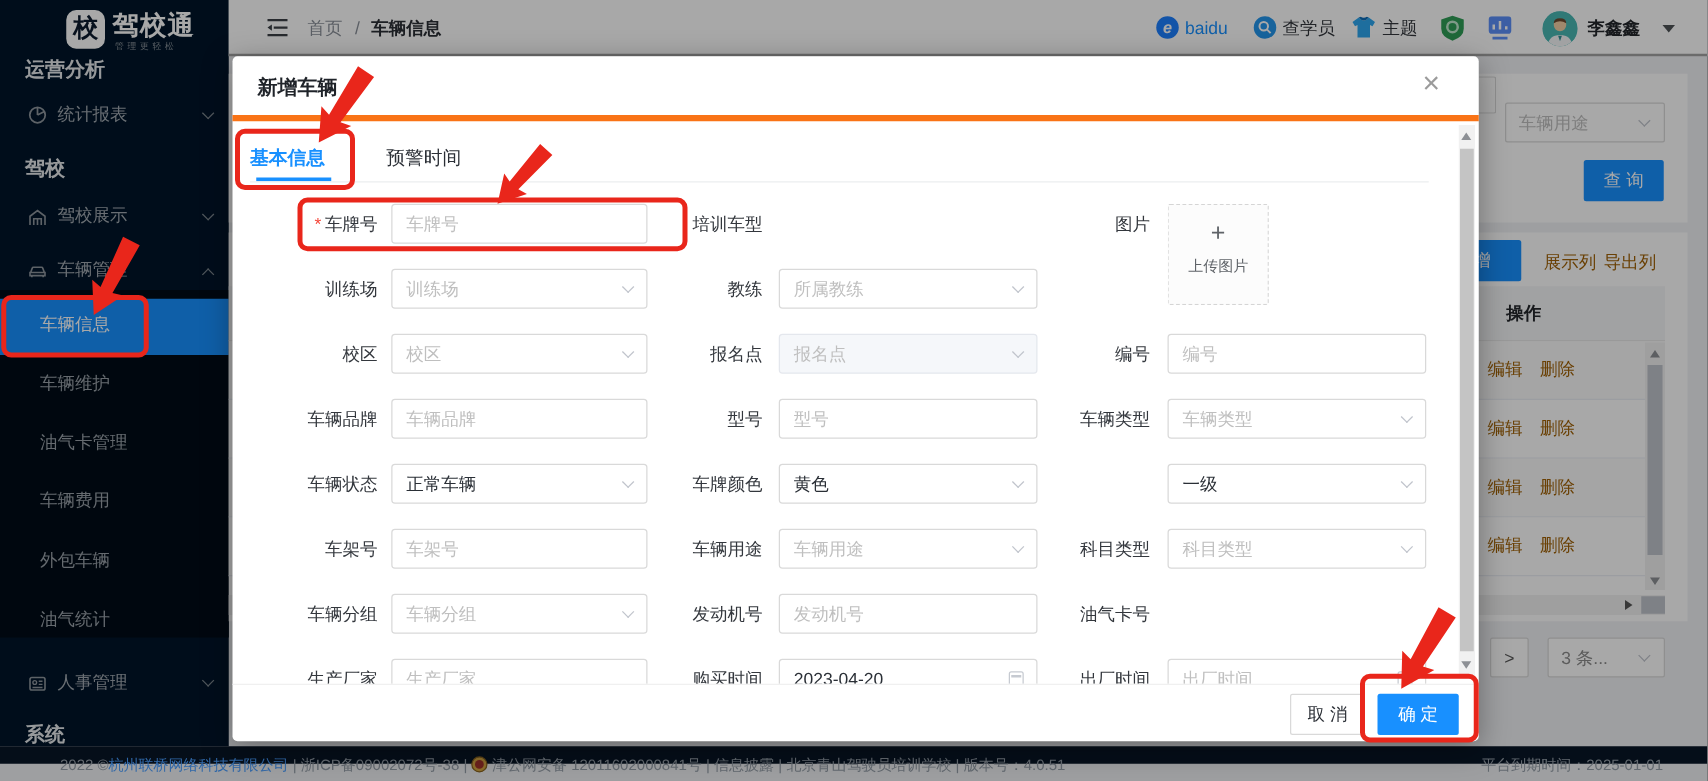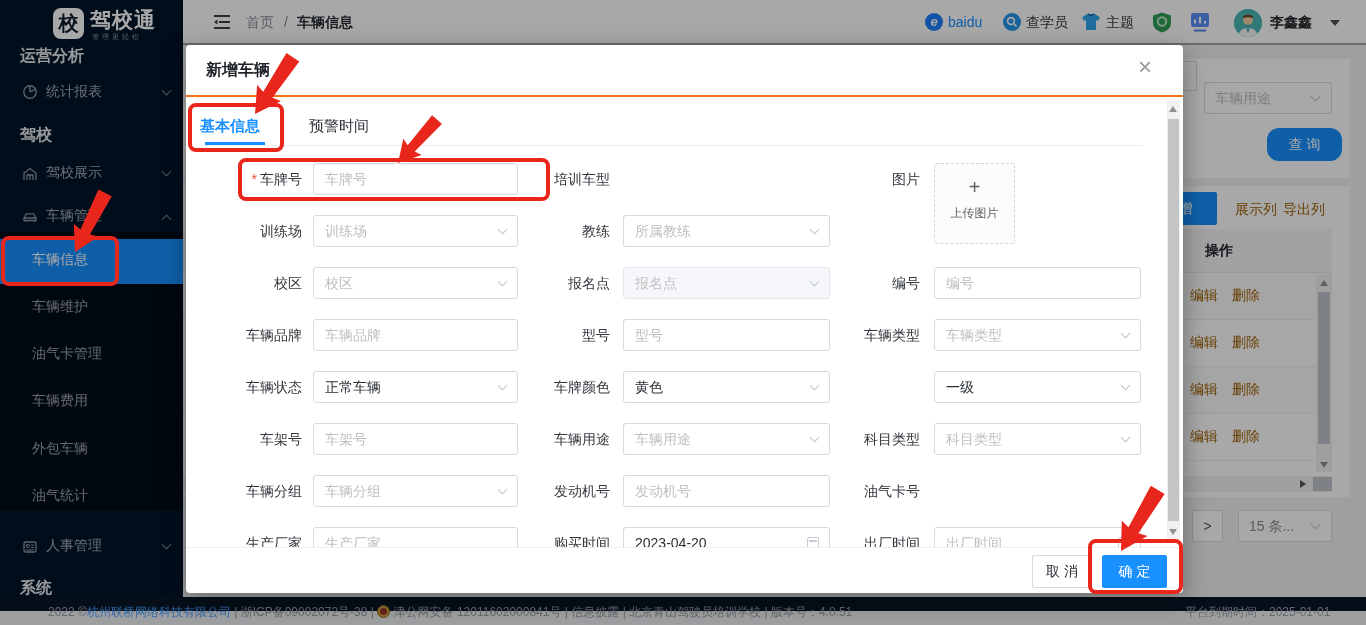--- a/index.html
+++ b/index.html
@@ -36,21 +36,21 @@
   .tri-up{width:0;height:0;border-left:4px solid transparent;border-right:4px solid transparent;border-bottom:6px solid #8d9095;}
   .tri-down{width:0;height:0;border-left:4px solid transparent;border-right:4px solid transparent;border-top:6px solid #8d9095;}
   .tri-right{width:0;height:0;border-top:4px solid transparent;border-bottom:4px solid transparent;border-left:6px solid #555;}
   
   .pagefooter{position:absolute;left:0;top:597px;width:1366px;height:14px;background:#081627;color:#97a0aa;font-size:12px;}
   .pf-link{color:#4a9eff;}
   
   .mask{position:absolute;left:0;top:0;width:1366px;height:625px;background:rgba(0,0,0,0.34);z-index:10;}
   .modal{position:absolute;left:186px;top:45px;width:997px;height:548px;background:#fff;border-radius:4px;
     box-shadow:0 6px 24px rgba(0,0,0,.35);z-index:20;}
-  .m-header{position:absolute;left:0;top:0;width:997px;height:52px;border-bottom:2px solid #f97316;padding-left:47px;}
+  .m-header{position:absolute;left:0;top:0;width:997px;height:52px;border-bottom:5px solid #f97316;padding-left:47px;}
   .m-title{position:absolute;left:20px;top:15px;font-size:16px;font-weight:bold;color:#1f2329;}
   .m-close{position:absolute;left:952px;top:10px;font-size:24px;color:#9b9b9b;line-height:1;cursor:pointer;}
   .m-body{position:absolute;left:0;top:52px;width:997px;height:450px;overflow:hidden;}
   .tab{position:absolute;top:20px;font-size:15px;}
   .tab-active{color:#1890ff;font-weight:bold;}
   .tab-idle{color:#2b2f36;}
   .inkbar{position:absolute;left:19px;top:45px;width:60px;height:3px;background:#1890ff;}
   .tabline{position:absolute;left:14px;top:48px;width:943px;height:1px;background:#ebeef0;}
   .fl{position:absolute;font-size:14px;color:#33373d;text-align:right;line-height:32px;}
   .ctl{position:absolute;width:207px;height:32px;background:#fff;border:1px solid #d9d9d9;border-radius:3px;
@@ -178,21 +178,21 @@
     </div>
   </div>
 
   <div>
     <div class="panel" style="left:183px;top:59px;width:1167px;height:119px;"></div>
     <div style="position:absolute;left:1183px;top:61px;width:14px;height:30px;background:#fff;border:1px solid #d9d9d9;border-left:none;border-radius:0 2px 2px 0;"></div>
     <div class="sel" style="left:1204px;top:82px;width:128px;">
       <span>车辆用途</span>
       <span class="chev"></span>
     </div>
-    <div class="btn-blue" style="left:1267px;top:128px;width:75px;height:33px;line-height:33px;border-radius:12px;">查 询</div>
+    <div class="btn-blue" style="left:1267px;top:128px;width:64px;height:33px;line-height:33px;">查 询</div>
 
     <div class="panel" style="left:183px;top:186px;width:1167px;height:311px;"></div>
     <div class="btn-blue" style="left:1140px;top:192px;width:77px;height:33px;line-height:33px;">新增</div>
     <span class="link-blue" style="left:1235px;top:201px;">展示列</span>
     <span class="link-blue" style="left:1283px;top:201px;">导出列</span>
 
     <div style="position:absolute;left:183px;top:229px;width:1149px;height:44px;background:#f5f6f7;border-bottom:1px solid #e8e8e8;">
       <span style="position:absolute;left:1022px;top:13px;color:#23262b;font-weight:bold;">操作</span>
     </div>
     <div class="trow" style="top:273px;background:#fafafa;">
@@ -216,21 +216,21 @@
     <div class="tri-up" style="position:absolute;left:1320px;top:280px;"></div>
     <div style="position:absolute;left:1318px;top:292px;width:12px;height:152px;background:#c0c4cc;"></div>
     <div class="tri-down" style="position:absolute;left:1320px;top:462px;"></div>
 
     <div style="position:absolute;left:183px;top:476px;width:1149px;height:16px;background:#f1f1f1;"></div>
     <div class="tri-right" style="position:absolute;left:1300px;top:480px;"></div>
     <div style="position:absolute;left:1313px;top:477px;width:19px;height:14px;background:#c0c4cc;"></div>
 
     <div style="position:absolute;left:1192px;top:510px;width:31px;height:32px;background:#fff;border:1px solid #d9d9d9;border-radius:2px;text-align:center;line-height:30px;color:#595959;">&gt;</div>
     <div class="sel" style="left:1238px;top:510px;width:94px;color:#8c8c8c;">
-      <span>15 条...</span>
+      <span>3 条...</span>
       <span class="chev"></span>
     </div>
   </div>
 
   <div class="pagefooter">
     <span style="position:absolute;left:48px;top:7px;">
       <span>2022 ©</span><span class="pf-link">杭州联桥网络科技有限公司</span>
       <span>|</span>
       <span>浙ICP备09002072号-38</span>
       <span>|</span>

